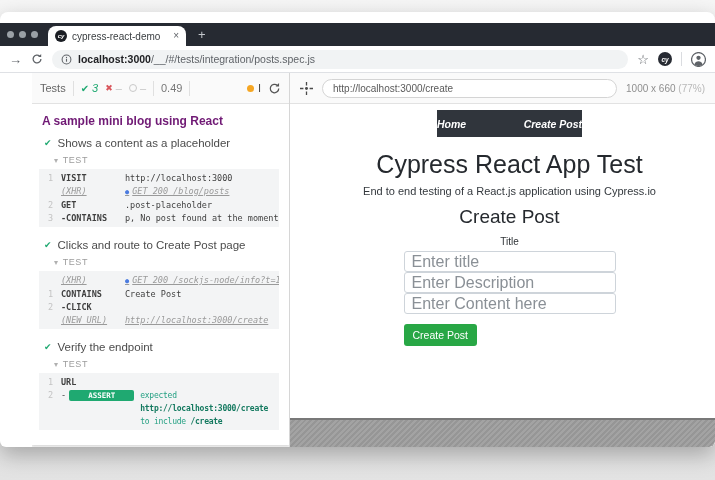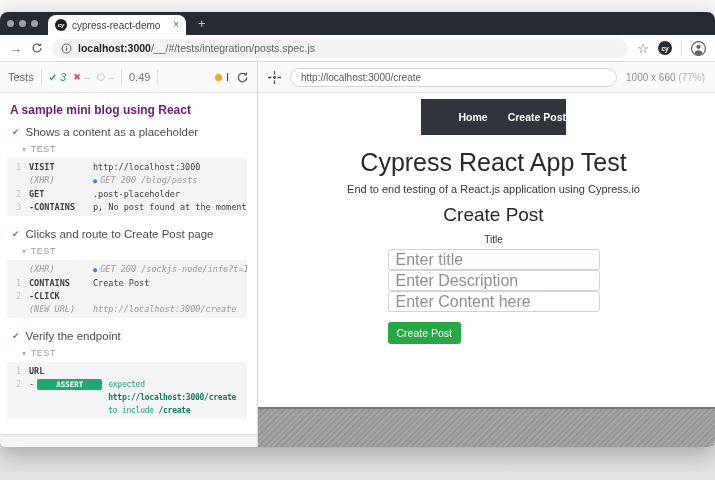--- a/index.html
+++ b/index.html
@@ -12,21 +12,21 @@
 
   
   .window{
     position:absolute; left:0; top:12px; width:715px; height:435px;
     border-radius:8px 8px 6px 6px; overflow:hidden;
     box-shadow:0 8px 22px rgba(0,0,0,.28);
     display:flex; flex-direction:column; background:#fff;
   }
 
   
-  .tabstrip{ height:23px; flex:none; background:#262a32; display:flex; align-items:flex-end; padding-left:7px; }
+  .tabstrip{ height:23px; flex:none; background:#262a32; display:flex; align-items:flex-end; padding-left:7px;margin-top:11px; }
   .lights{ display:flex; gap:5px; align-items:center; align-self:center; margin-right:10px; }
   .light{ width:7px; height:7px; border-radius:50%; background:#9aa0a6; }
   .tab{ height:20px; width:138px; background:#fff; border-radius:8px 8px 0 0;
         display:flex; align-items:center; gap:5px; padding:0 7px; }
   .favicon{ width:12px; height:12px; border-radius:50%; background:#1b1e24; color:#fff;
             font-size:6px; font-weight:bold; display:flex; align-items:center; justify-content:center; flex:none; }
   .tab-title{ flex:1; font-size:10px; color:#3c4043; white-space:nowrap; overflow:hidden; }
   .tab-close{ font-size:10px; color:#5f6368; line-height:1; }
   .newtab{ color:#c3c7cc; font-size:13px; align-self:center; margin-left:12px; line-height:1; }
 
@@ -37,21 +37,21 @@
   .omnibox{ flex:1; height:19px; background:#f1f3f4; border-radius:10px;
             display:flex; align-items:center; gap:6px; padding:0 9px; min-width:0; }
   .url{ font-size:10.5px; white-space:nowrap; overflow:hidden; }
   .url b{ color:#202124; font-weight:bold; }
   .url .path{ color:#5f6368; }
   .ext{ width:14px; height:14px; border-radius:50%; background:#272b33; color:#fff; font-size:6.5px;
         font-weight:bold; display:flex; align-items:center; justify-content:center; }
   .vsep{ width:1px; height:14px; background:#dadce0; }
 
   
-  .runner{ flex:1; display:flex; min-height:0; }
+  .runner{ flex:1; display:flex; min-height:0;margin-left:32px; }
 
   .reporter{ width:258px; flex:none; display:flex; flex-direction:column; background:#f4f4f4;
              border-right:1px solid #d6d6d6; }
   .rep-header, .aut-header{
     height:31px; flex:none; background:#fafafa; border-bottom:1px solid #e2e2e2;
     display:flex; align-items:center; font-size:11px; color:#666;
   }
   .rep-header{ gap:7px; padding:0 8px; }
   .hsep{ width:1px; height:15px; background:#e0e0e0; }
   .stat{ display:flex; align-items:center; gap:3px; font-size:11px; }
@@ -74,41 +74,41 @@
   .check{ color:#1fa971; font-size:9px; }
   .group{ display:flex; align-items:center; gap:4px; padding:3px 0 2px 22px;
           color:#9c9c9c; font-size:9px; letter-spacing:.6px; }
   .caret{ font-size:8px; color:#b0b0b0; }
   .cmds{ margin:2px 10px 6px 7px; background:#f3f4f5; padding:3px 0 2px; }
   .cmd{ display:flex; align-items:flex-start; font-family:"DejaVu Sans Mono","Liberation Mono",monospace;
         font-size:8.5px; line-height:13px; color:#3f3f3f; }
   .cmd-num{ width:22px; flex:none; text-align:right; padding-right:8px; color:#c3c3c3; }
   .cmd-name{ width:64px; flex:none; font-weight:bold; white-space:nowrap; }
   .cmd-msg{ flex:1; padding-right:4px; white-space:nowrap; overflow:hidden; min-width:0; }
-  .ghost .cmd-name, .ghost .cmd-msg{ font-style:italic; color:#9a9a9a; font-weight:normal; }
+  .ghost .cmd-name, .ghost .cmd-msg{ font-style:italic; color:#9a9a9a; font-weight:normal;text-decoration:underline; }
   .xhr-dot{ color:#4c7ce0; font-style:normal; font-size:7px; margin-right:3px; }
   .cmd.assert .cmd-name{ width:auto; font-weight:normal; padding-right:6px; }
   .assert-badge{ background:#1fa971; color:#fff; font-size:7.5px; font-weight:bold;
                  padding:1px 19px; border-radius:2px; margin-left:3px; }
   .assert-msg{ white-space:normal; font-size:8px; letter-spacing:-.25px; color:#27a184; line-height:13px; }
   .assert-msg b{ color:#13795f; }
 
   
   .aut{ flex:1; display:flex; flex-direction:column; min-width:0; background:#fff; }
   .aut-header{ gap:9px; padding:0 10px; }
   .aut-url{ flex:1; height:19px; border:1px solid #d4d4d4; border-radius:10px; background:#fff;
             display:flex; align-items:center; padding:0 10px; font-size:10px; color:#5a5a5a;
             white-space:nowrap; overflow:hidden; }
   .viewport{ font-size:10px; color:#8f8f8f; white-space:nowrap; }
   .viewport .scale{ color:#b8b8b8; }
 
   .aut-body{ flex:1; position:relative; background:#fff; overflow:hidden; }
   .app{ padding-left:14px; text-align:center; }
-  .app-nav{ width:145px; height:36px; margin:6px auto 0; background:#30353c;
-            display:flex; align-items:center; justify-content:flex-end; gap:20px; }
+  .app-nav{ width:145px; height:27px; margin:6px auto 0; background:#30353c;
+            display:flex; align-items:center; justify-content:space-between; gap:20px;font-style:italic; }
   .app-nav a{ color:#fff; font-size:10.5px; font-weight:bold; text-decoration:none; }
   .app-title{ margin-top:13px; font-size:25px; font-weight:500; color:#25292e; }
   .app-sub{ margin-top:6px; font-size:11px; color:#33383d; }
   .form-heading{ margin-top:9px; font-size:19px; font-weight:500; color:#25292e; }
   .form{ width:212px; margin:0 auto; text-align:center; }
   .form label{ display:block; margin:8px 0 4px; font-size:10px; color:#2f3337; }
   .form input{ width:100%; height:21px; border:1px solid #ced4da; border-radius:3px;
                font-size:16px; padding:0 7px; color:#495057; outline:none;
                font-family:"Liberation Sans","DejaVu Sans",sans-serif; }
   .form input::placeholder{ color:#8a9096; }

